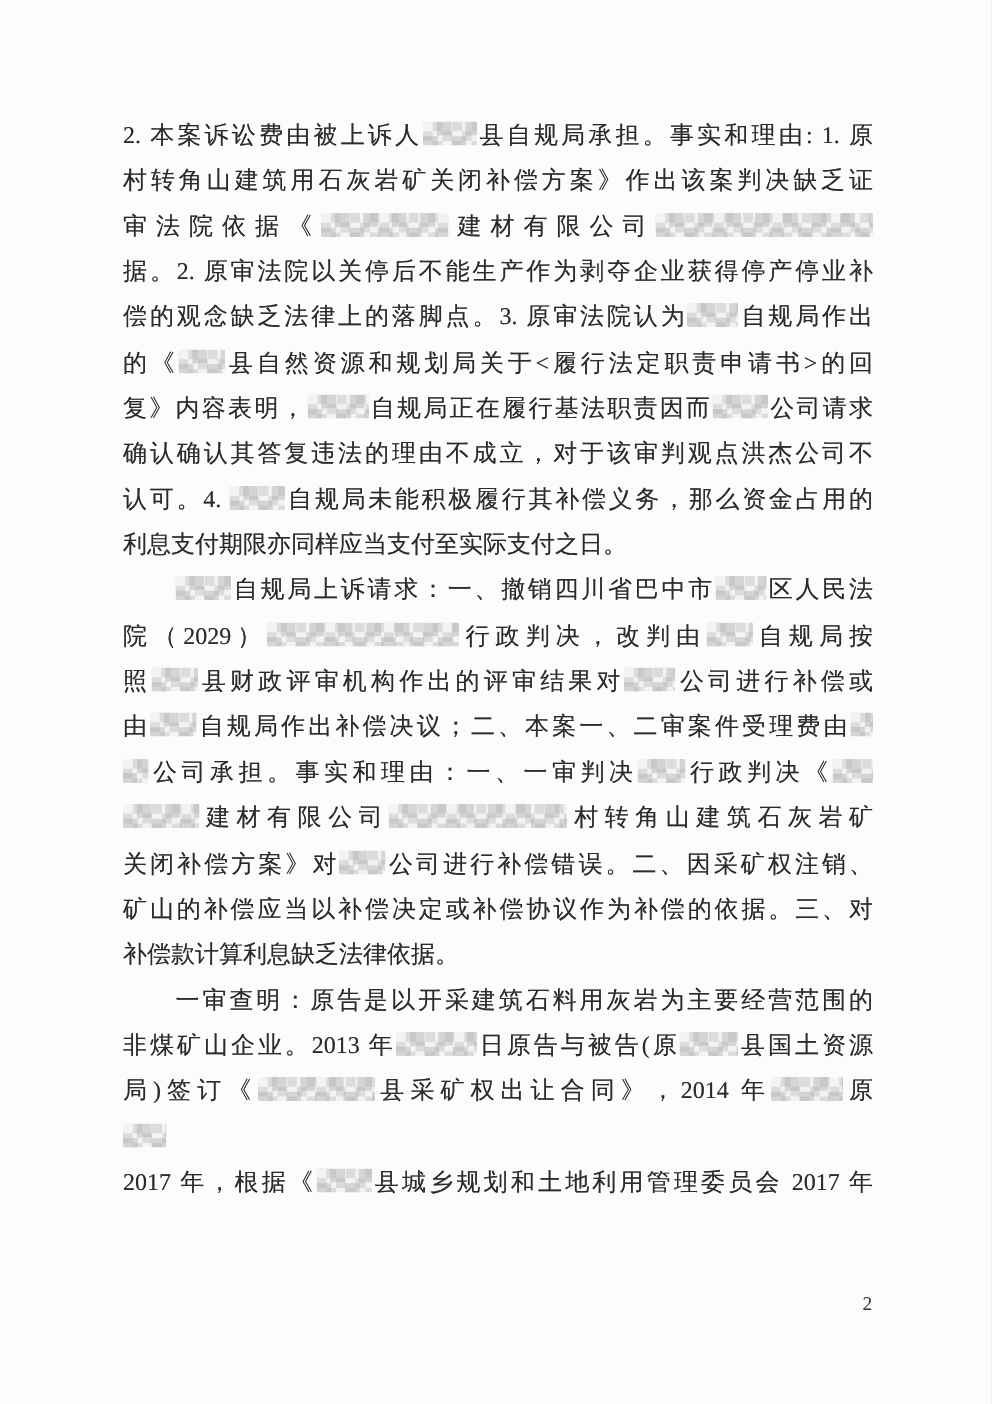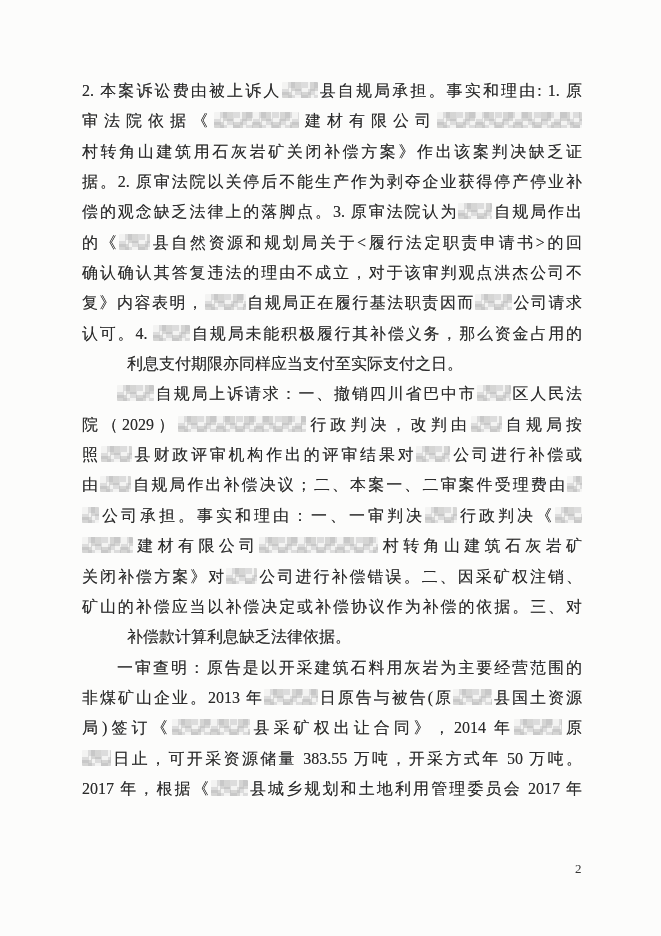--- a/index.html
+++ b/index.html
@@ -18,21 +18,21 @@
     font-size:16px;
     line-height:30.35px;
   }
   .line{
     text-align:justify;
     text-align-last:justify;
     height:30.35px;
     white-space:normal;
     text-shadow:0 0 .4px rgba(45,45,45,.55);
   }
-  .line.no-just{text-align-last:left;margin-left:45px;}
+  .line.no-just{text-align-last:left;}
   .line.indent{text-indent:35px;}
   .redact{
     display:inline-block;
     height:16px;
     vertical-align:-2px;
     border-radius:1px;
     background-image:
       repeating-conic-gradient(from 0deg, rgba(172,172,172,.42) 0% 25%, rgba(255,255,255,0) 0% 50%),
       repeating-conic-gradient(#dcdcdc 0% 25%, #f3f3f2 0% 50%);
     background-size:19px 19px,13px 13px;
@@ -43,38 +43,38 @@
     font-size:13px;
     color:#333;
   }
 </style>
 </head>
 <body>
 
 <div class="page">
   <div class="text-block">
       <div class="line"><span>2. 本案诉讼费由被上诉人</span><span class="redact" style="width: 36px;"></span><span>县自规局承担。事实和理由: 1. 原</span></div>
+      <div class="line"><span>村转角山建筑用石灰岩矿关闭补偿方案》作出该案判决缺乏证</span></div>
       <div class="line"><span>审法院依据《</span><span class="redact" style="width: 85px;"></span><span>建材有限公司</span><span class="redact" style="width: 145px;"></span></div>
-      <div class="line"><span>村转角山建筑用石灰岩矿关闭补偿方案》作出该案判决缺乏证</span></div>
       <div class="line"><span>据。2. 原审法院以关停后不能生产作为剥夺企业获得停产停业补</span></div>
       <div class="line"><span>偿的观念缺乏法律上的落脚点。3. 原审法院认为</span><span class="redact" style="width: 34px;"></span><span>自规局作出</span></div>
       <div class="line"><span>的《</span><span class="redact" style="width: 31px;"></span><span>县自然资源和规划局关于&lt;履行法定职责申请书&gt;的回</span></div>
+      <div class="line"><span>复》内容表明，</span><span class="redact" style="width: 41px;"></span><span>自规局正在履行基法职责因而</span><span class="redact" style="width: 37px;"></span><span>公司请求</span></div>
       <div class="line"><span>确认确认其答复违法的理由不成立，对于该审判观点洪杰公司不</span></div>
-      <div class="line"><span>复》内容表明，</span><span class="redact" style="width: 41px;"></span><span>自规局正在履行基法职责因而</span><span class="redact" style="width: 37px;"></span><span>公司请求</span></div>
       <div class="line"><span>认可。4. </span><span class="redact" style="width: 37px;"></span><span>自规局未能积极履行其补偿义务，那么资金占用的</span></div>
       <div class="line no-just"><span>利息支付期限亦同样应当支付至实际支付之日。</span></div>
       <div class="line indent"><span class="redact" style="width: 37px;"></span><span>自规局上诉请求：一、撤销四川省巴中市</span><span class="redact" style="width: 34px;"></span><span>区人民法</span></div>
       <div class="line"><span>院（2029）</span><span class="redact" style="width: 128px;"></span><span>行政判决，改判由</span><span class="redact" style="width: 31px;"></span><span>自规局按</span></div>
       <div class="line"><span>照</span><span class="redact" style="width: 31px;"></span><span>县财政评审机构作出的评审结果对</span><span class="redact" style="width: 34px;"></span><span>公司进行补偿或</span></div>
       <div class="line"><span>由</span><span class="redact" style="width: 31px;"></span><span>自规局作出补偿决议；二、本案一、二审案件受理费由</span><span class="redact" style="width: 15px;"></span></div>
       <div class="line"><span class="redact" style="width: 17px;"></span><span>公司承担。事实和理由：一、一审判决</span><span class="redact" style="width: 32px;"></span><span>行政判决《</span><span class="redact" style="width: 27px;"></span></div>
       <div class="line"><span class="redact" style="width: 51px;"></span><span>建材有限公司</span><span class="redact" style="width: 119px;"></span><span>村转角山建筑石灰岩矿</span></div>
       <div class="line"><span>关闭补偿方案》对</span><span class="redact" style="width: 31px;"></span><span>公司进行补偿错误。二、因采矿权注销、</span></div>
       <div class="line"><span>矿山的补偿应当以补偿决定或补偿协议作为补偿的依据。三、对</span></div>
       <div class="line no-just"><span>补偿款计算利息缺乏法律依据。</span></div>
       <div class="line indent"><span>一审查明：原告是以开采建筑石料用灰岩为主要经营范围的</span></div>
       <div class="line"><span>非煤矿山企业。2013 年</span><span class="redact" style="width: 54px;"></span><span>日原告与被告(原</span><span class="redact" style="width: 39px;"></span><span>县国土资源</span></div>
       <div class="line"><span>局)签订《</span><span class="redact" style="width: 78px;"></span><span>县采矿权出让合同》，2014 年</span><span class="redact" style="width: 48px;"></span><span>原</span></div>
-      <div class="line"><span class="redact" style="width: 29px;"></span><span>日止，可开采资源储量 383.55 万吨，开采方式年 50 万吨。</span></div>
+      <div class="line"><span class="redact" style="width: 29px;"></span></div>
       <div class="line"><span>2017 年，根据《</span><span class="redact" style="width: 37px;"></span><span>县城乡规划和土地利用管理委员会 2017 年</span></div>
     </div>
   <div class="page-number">2</div>
 </div>
 
 </body></html>

